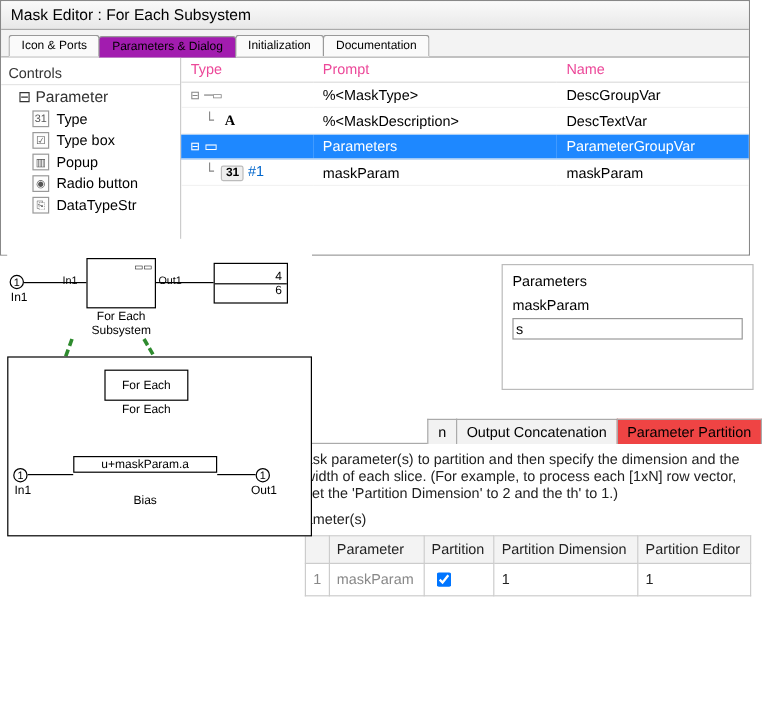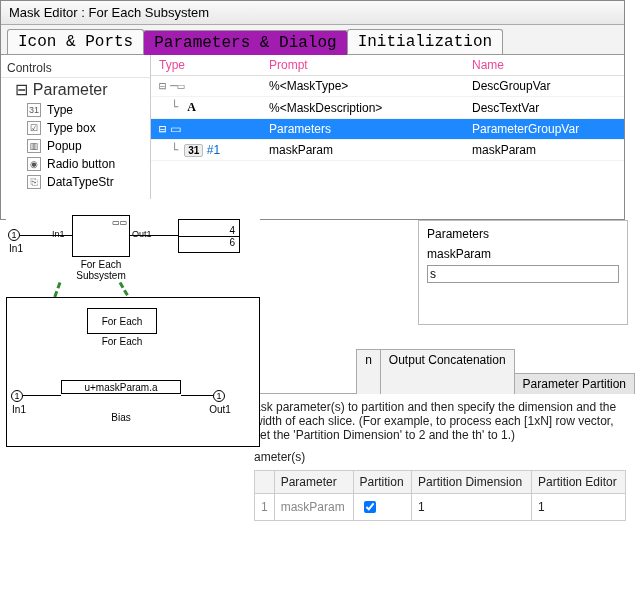--- a/index.html
+++ b/index.html
@@ -33,23 +33,22 @@
     padding: 4px 6px 0 6px;
     background: #f3f3f3;
   }
   .tab {
     border: 1px solid #999;
     border-bottom: none;
     padding: 3px 10px;
     background: #fafafa;
     border-radius: 3px 3px 0 0;
     margin-right: -1px;
-    font-size: 16px;
+    font-size: 10px;
     cursor: pointer;
-    font-family: Liberation Mono, monospace;
   }
   .tab.active { background: #a21caf; position: relative; top:1px; }
   .main-pane {
     display: flex;
     border-top: 1px solid #999;
     background:#fff;
     height: 165px;
   }
   .controls-panel {
     width: 150px;
@@ -58,21 +57,21 @@
     background:#fff;
   }
   .panel-title {
     padding: 2px 6px;
     font-size: 12px;
     color:#333;
     border-bottom:1px solid #e5e5e5;
   }
   .tree-node {
     padding: 2px 4px 2px 14px;
-    font-size:16px;
+    font-size:13px;
     color:#333;
   }
   .ctrl-item {
     display:flex;
     align-items:center;
     gap:6px;
     padding: 2px 0 2px 26px;
     font-size:12px;
     cursor: pointer;
   }
@@ -159,41 +158,42 @@
     width: 388px; height: 210px;
     background:#fff;
   }
   .pp-tabs { display:flex; border-bottom:1px solid #aaa;justify-content:flex-end;}
   .pp-tabs .tab2 {
     padding:3px 8px; border:1px solid #aaa; border-bottom:none;
     background:#f2f2f2; margin-right:-1px; font-size:12px;
     position:relative; top:1px;
     cursor:pointer;
   }
-  .pp-tabs .tab2.active { background:#e5e5e5;margin-top:24px; }
+  .pp-tabs .tab2.active { background:#ef4444; }
   .pp-body { padding:6px 8px; font-size:12px; color:#222; }
   .pp-table { width:100%; border-collapse:collapse; margin-top:6px;}
   .pp-table th, .pp-table td {
     border:1px solid #ccc; padding:4px 6px; text-align:left; font-size:12px;
   }
   .pp-table th { background:#f3f3f3; font-weight:normal;}
   .rn { width:18px; color:#888; text-align:center;}
   .chk { width:12px; height:12px;}
 </style>
 </head>
 <body>
 
 <div class="window">
   <div class="titlebar">
     <span>Mask Editor : For Each Subsystem</span>
   </div>
   <div class="tabstrip">
     <div class="tab"><span>Icon &amp; Ports</span></div>
     <div class="tab active"><span>Parameters &amp; Dialog</span></div>
     <div class="tab"><span>Initialization</span></div>
+    <div class="tab"><span>Documentation</span></div>
   </div>
   <div class="main-pane">
     <div class="controls-panel">
       <div class="panel-title">Controls</div>
       <div class="tree-node">⊟ <span>Parameter</span></div>
       <div class="ctrl-item">
           <span class="ico">31</span>
           <span>Type</span>
         </div>
       <div class="ctrl-item">

